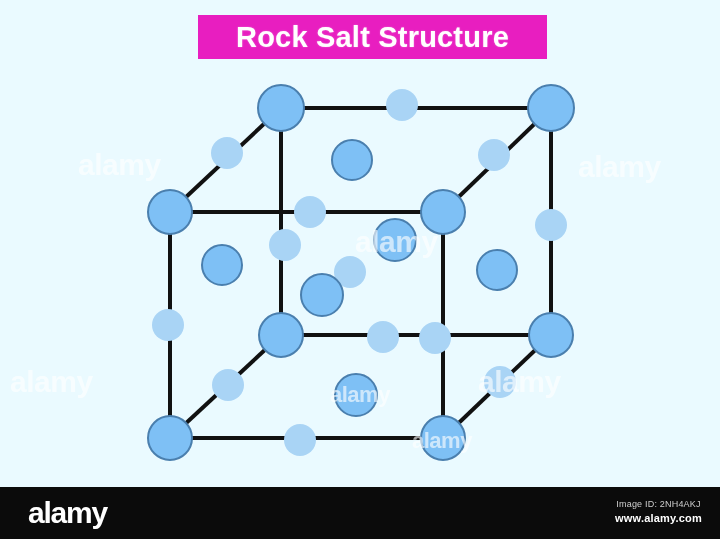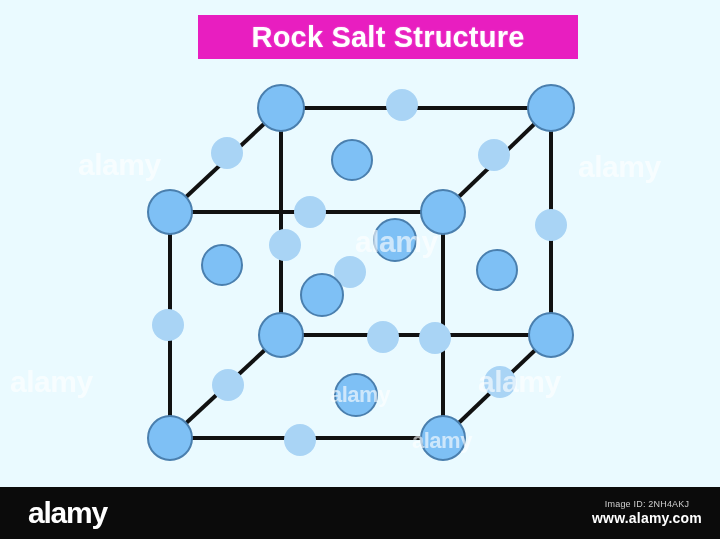--- a/index.html
+++ b/index.html
@@ -33,21 +33,21 @@
     width: 720px;
     height: 487px;
     display: block;
   }
 
   
   #title-banner {
     position: absolute;
     left: 198px;
     top: 15px;
-    width: 380px;
+    width: 349px;
     height: 44px;
     background: #e81ec0;
     display: flex;
     align-items: center;
     justify-content: center;
     box-sizing: border-box;
   }
   #title-text {
     color: #ffffff;
     font-size: 29px;
@@ -98,21 +98,21 @@
     text-align: center;
   }
   #alamy-imageid {
     color: #cfcfcf;
     font-size: 9px;
     line-height: 13px;
     letter-spacing: 0.2px;
   }
   #alamy-url {
     color: #ffffff;
-    font-size: 14px;
+    font-size: 11px;
     font-weight: bold;
     line-height: 15px;
     letter-spacing: 0.2px;
   }
 </style>
 </head>
 <body>
 
 <div id="stage">
 

